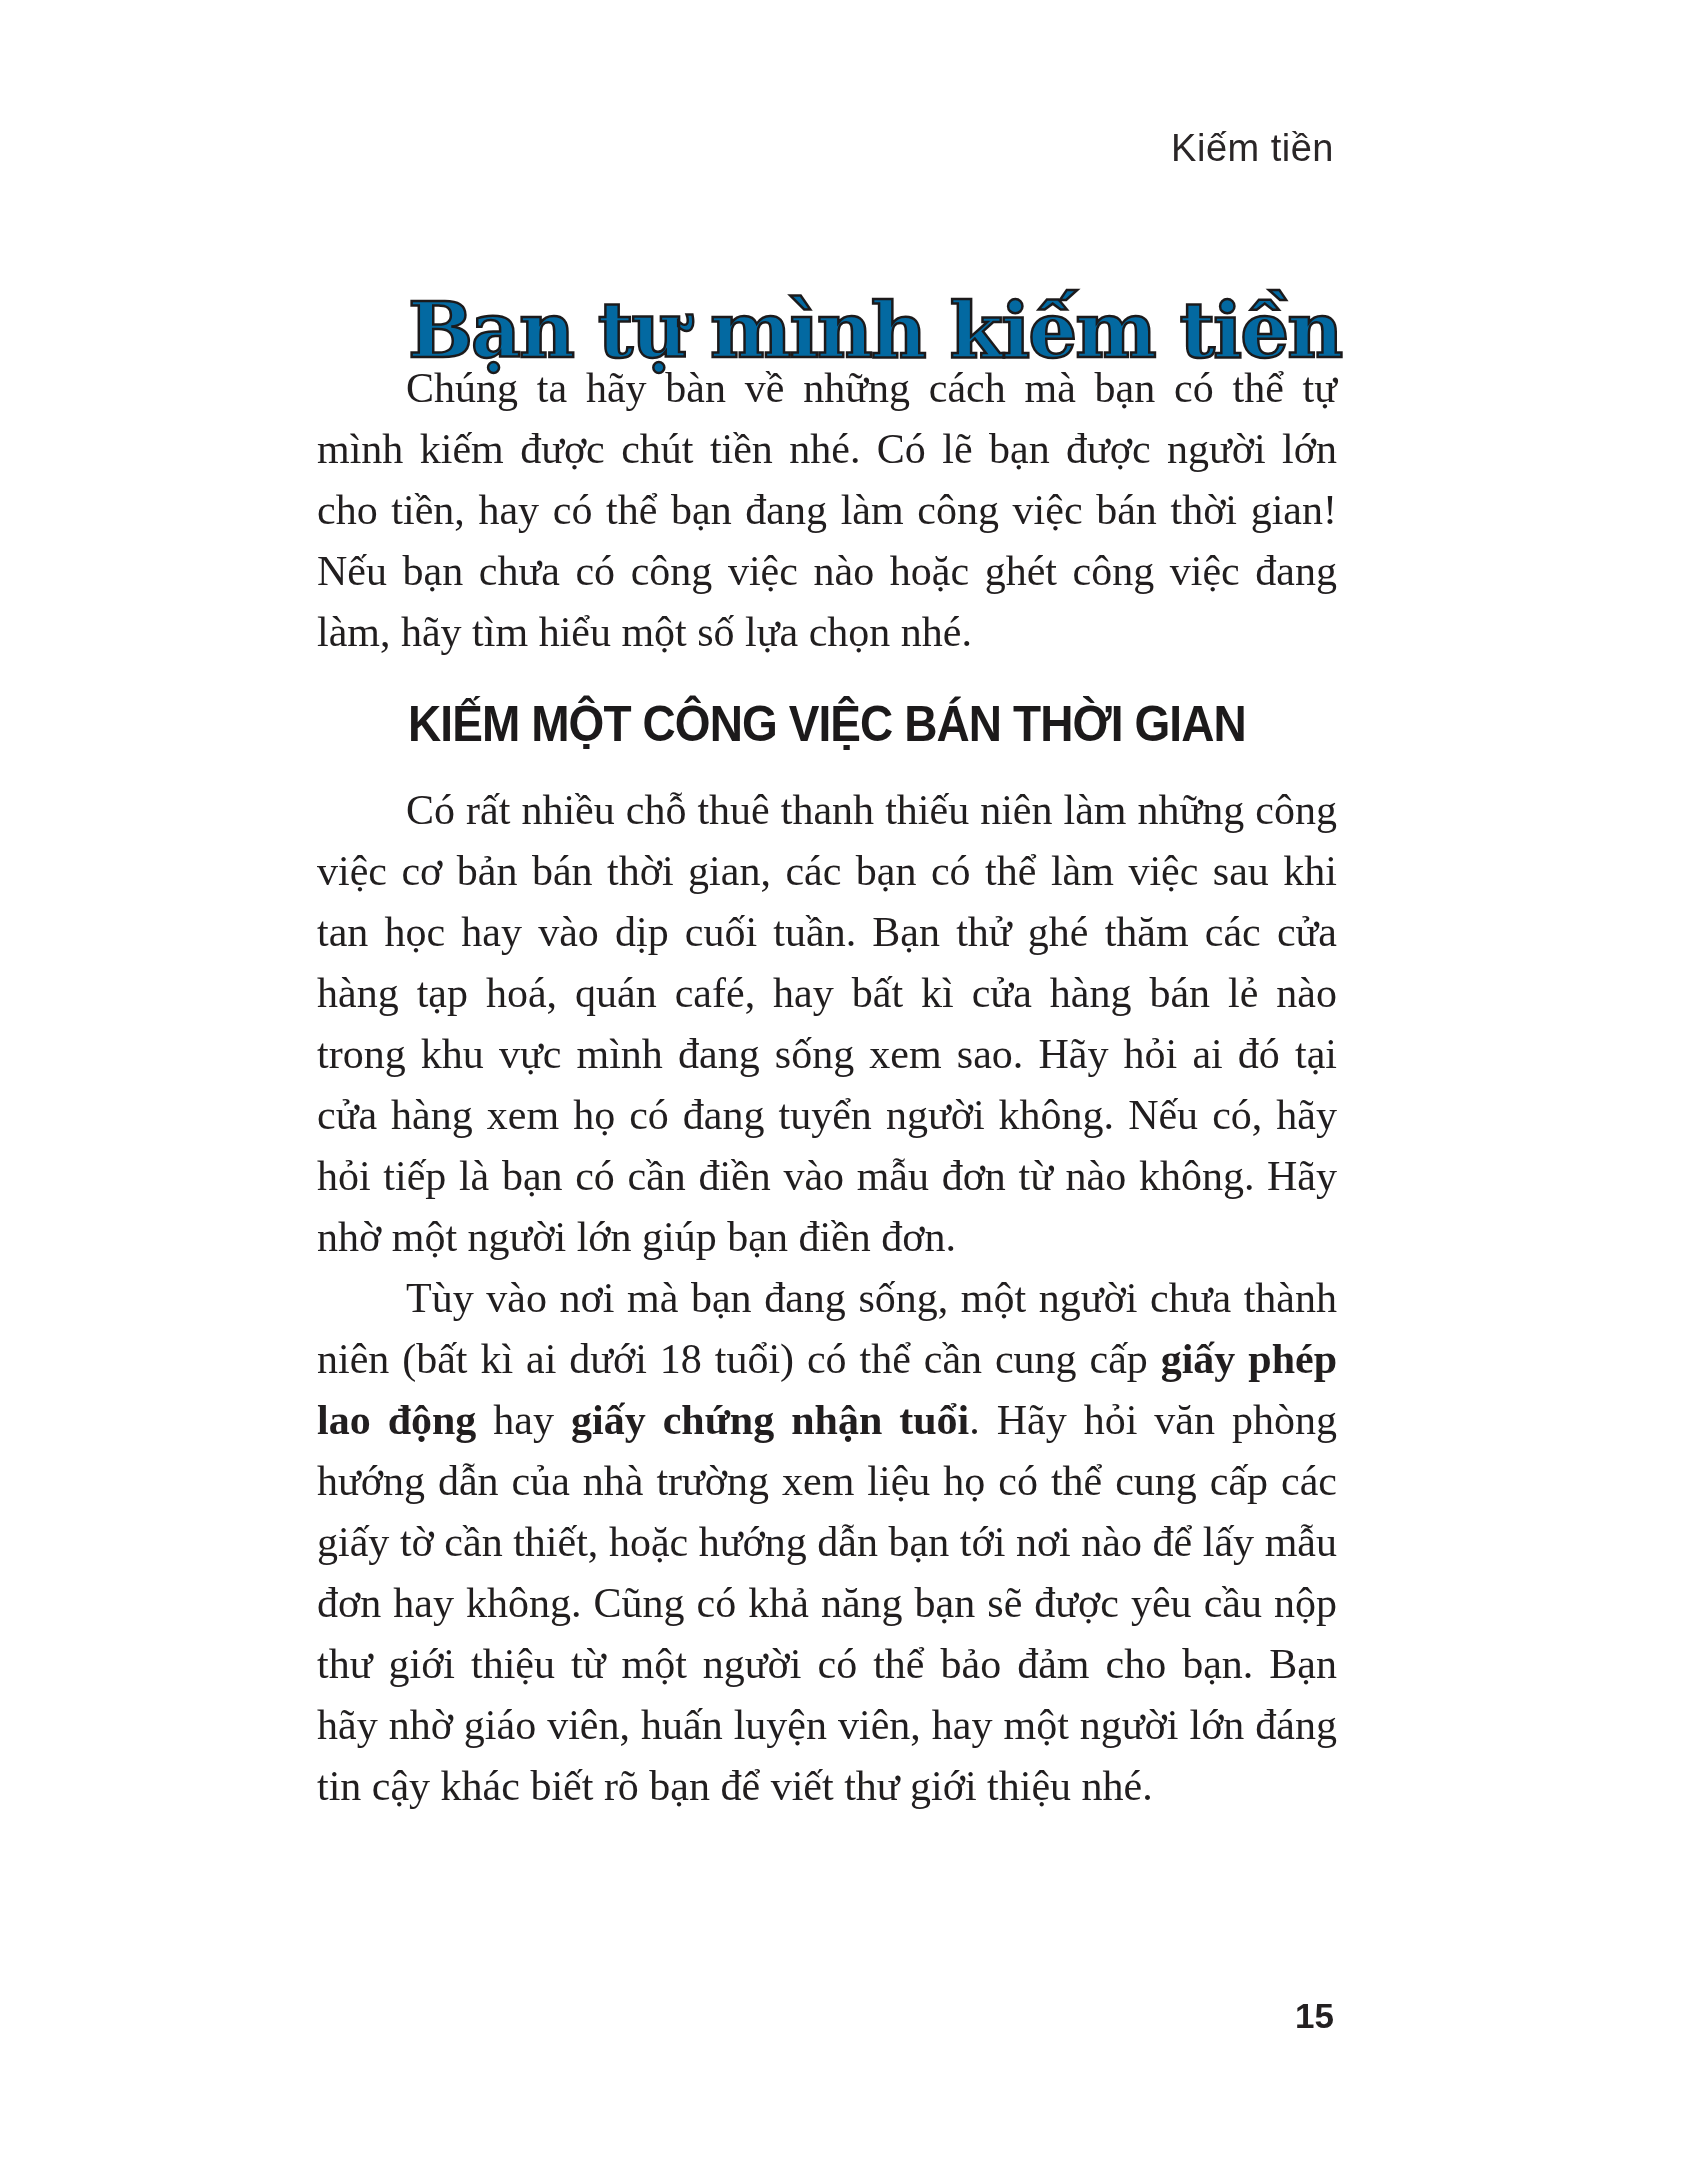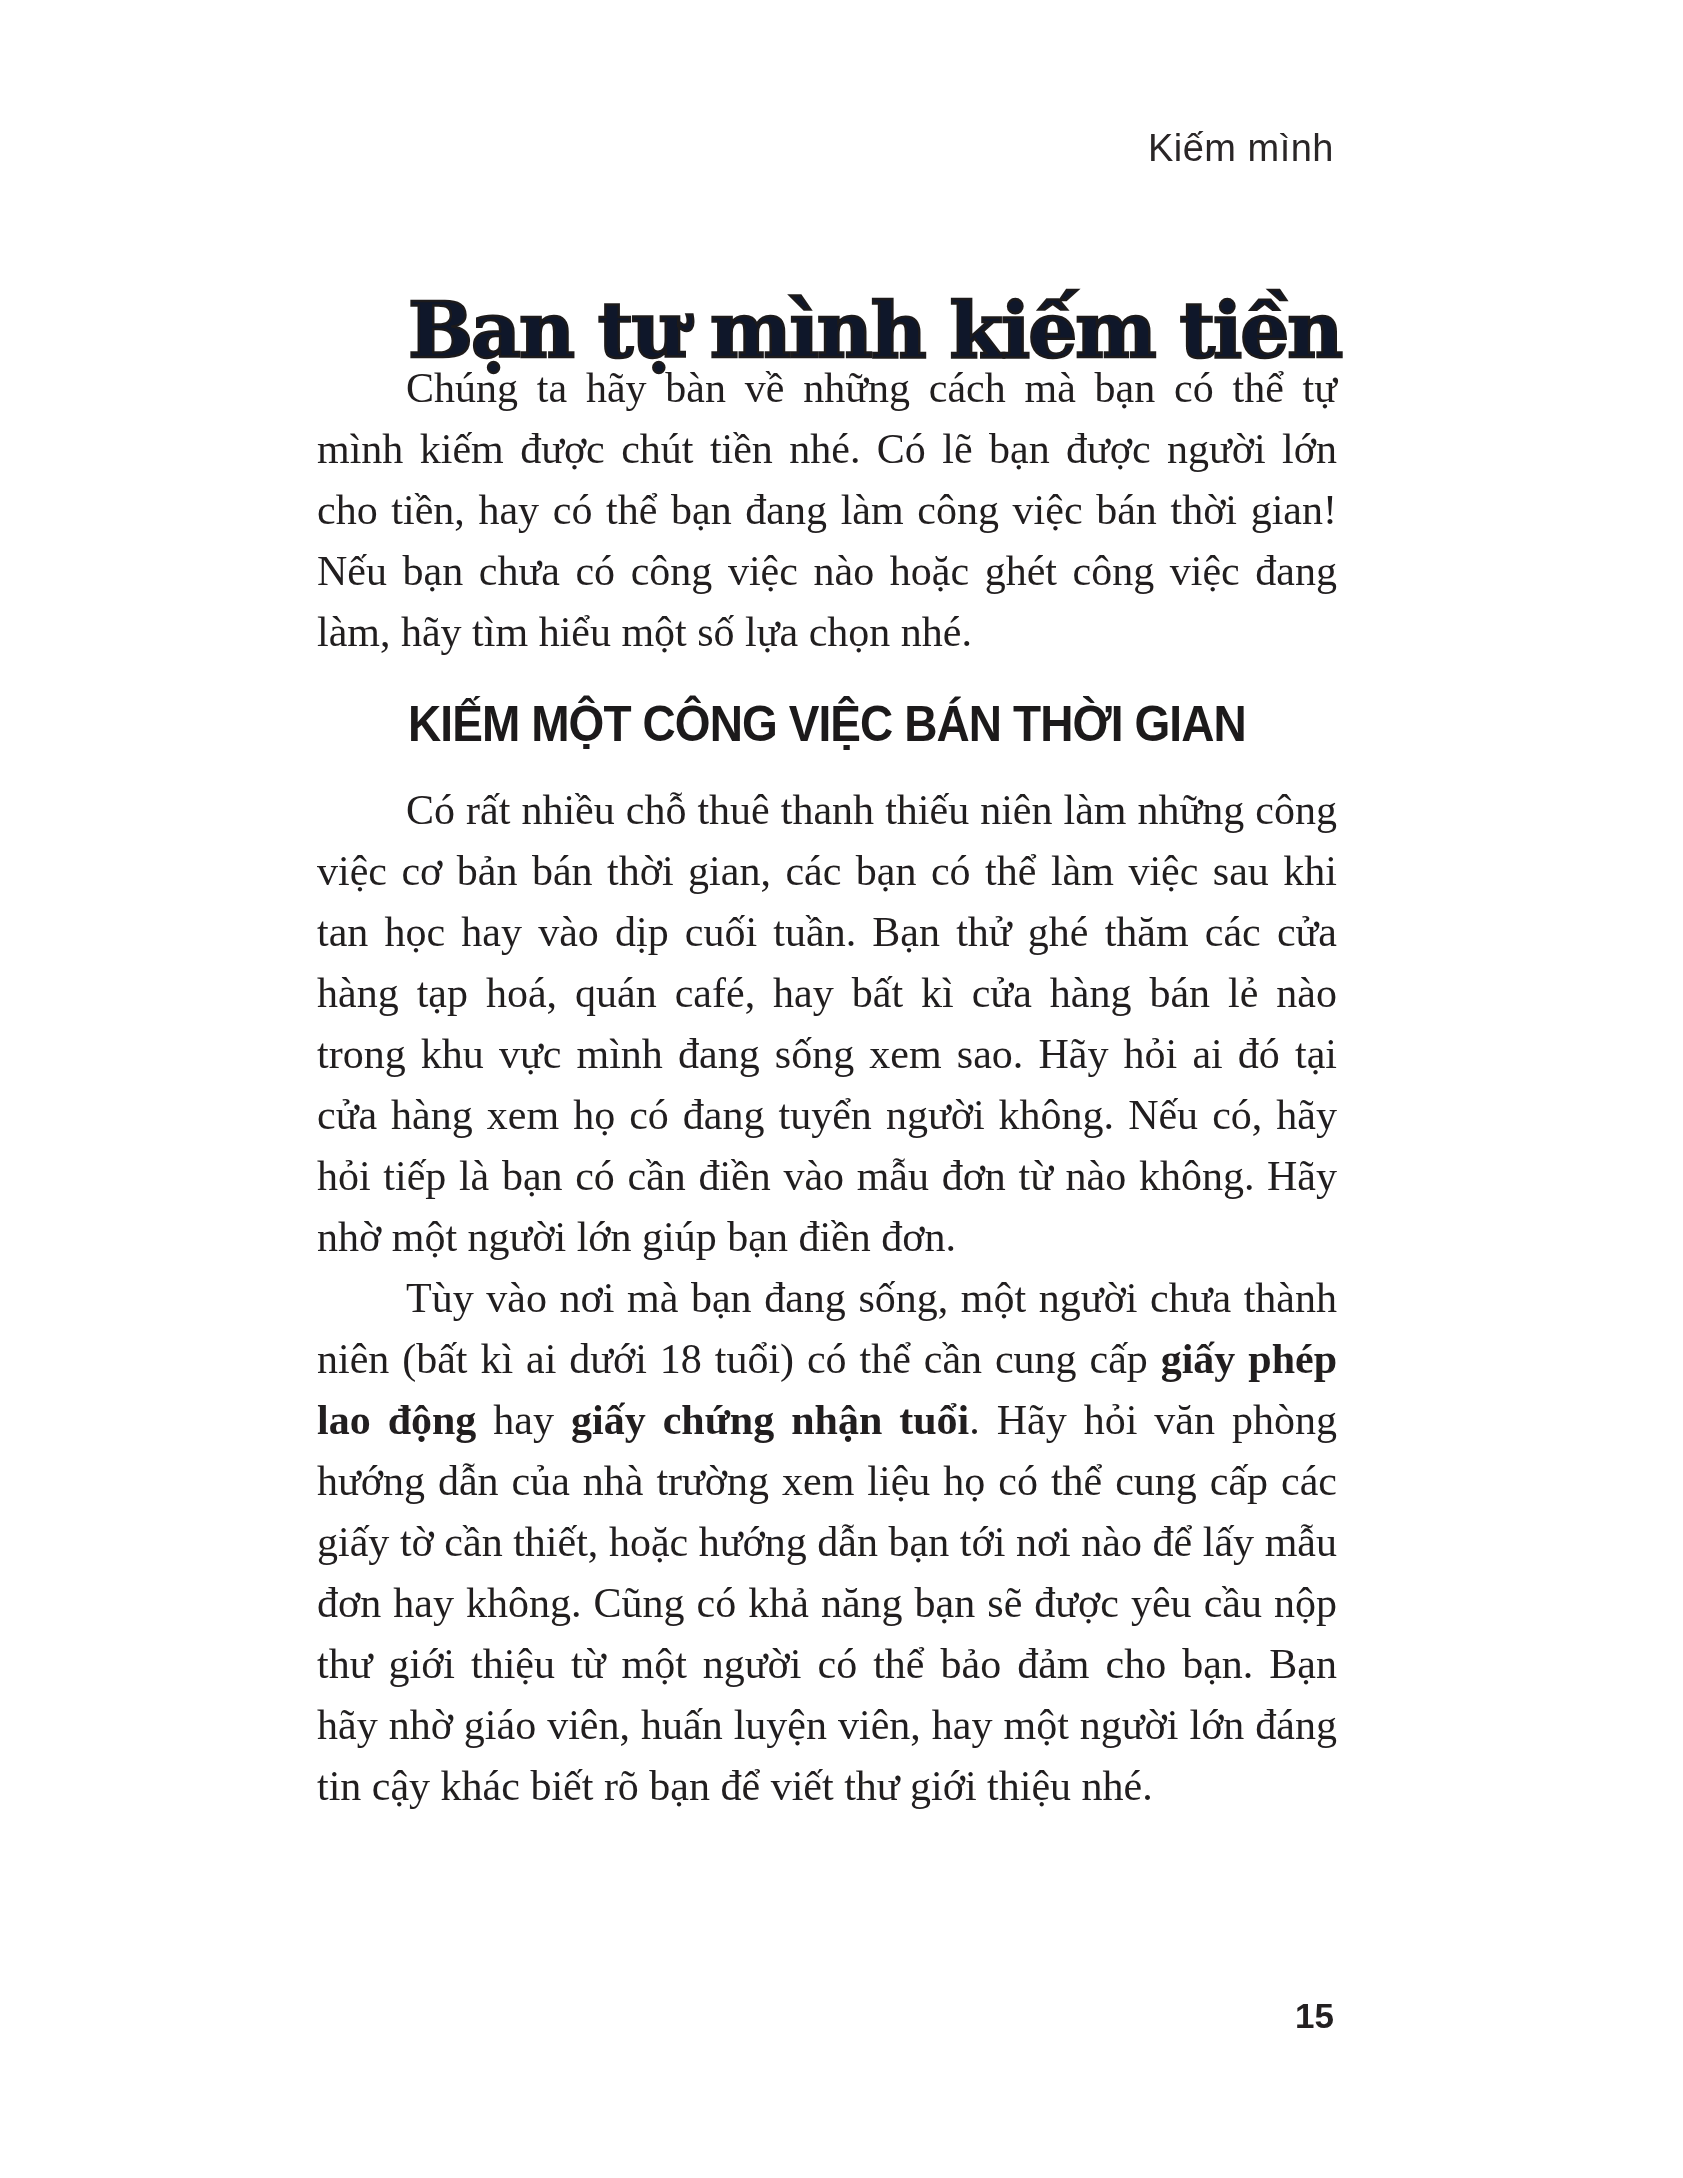--- a/index.html
+++ b/index.html
@@ -26,21 +26,21 @@
     letter-spacing: 0.5px;
   }
   .chapter-title {
     position: absolute;
     top: 244px;
     left: 408px;
     font-family: "DejaVu Serif", serif;
     font-weight: 700;
     font-size: 77px;
     line-height: 1.0;
-    color: #0f172a;
+    color: #0369a1;
     letter-spacing: -2px;
     margin-top: 48px;
     -webkit-text-stroke: 2.5px #1c1a1b;
   }
   .body-block {
     position: absolute;
     top: 358px;
     left: 317px;
     width: 1020px;
     font-family: "Liberation Serif", serif;
@@ -80,21 +80,21 @@
     font-size: 35px;
     color: #232021;
     margin-top: 6px;
   }
 </style>
 </head>
 <body>
 
 <div class="page">
 
-  <div class="running-header">Kiếm mình</div>
+  <div class="running-header">Kiếm tiền</div>
 
   <h1 class="chapter-title">Bạn tự mình kiếm tiền</h1>
 
   <div class="body-block">
 
     <p class="para-1">Chúng ta hãy bàn về những cách mà bạn có thể tự mình kiếm được chút tiền nhé. Có lẽ bạn được người lớn cho tiền, hay có thể bạn đang làm công việc bán thời gian! Nếu bạn chưa có công việc nào hoặc ghét công việc đang làm, hãy tìm hiểu một số lựa chọn nhé.</p>
 
     <h2 class="section-heading">KIẾM MỘT CÔNG VIỆC BÁN THỜI GIAN</h2>
 
     <p class="para-2">Có rất nhiều chỗ thuê thanh thiếu niên làm những công việc cơ bản bán thời gian, các bạn có thể làm việc sau khi tan học hay vào dịp cuối tuần. Bạn thử ghé thăm các cửa hàng tạp hoá, quán café, hay bất kì cửa hàng bán lẻ nào trong khu vực mình đang sống xem sao. Hãy hỏi ai đó tại cửa hàng xem họ có đang tuyển người không. Nếu có, hãy hỏi tiếp là bạn có cần điền vào mẫu đơn từ nào không. Hãy nhờ một người lớn giúp bạn điền đơn.</p>

